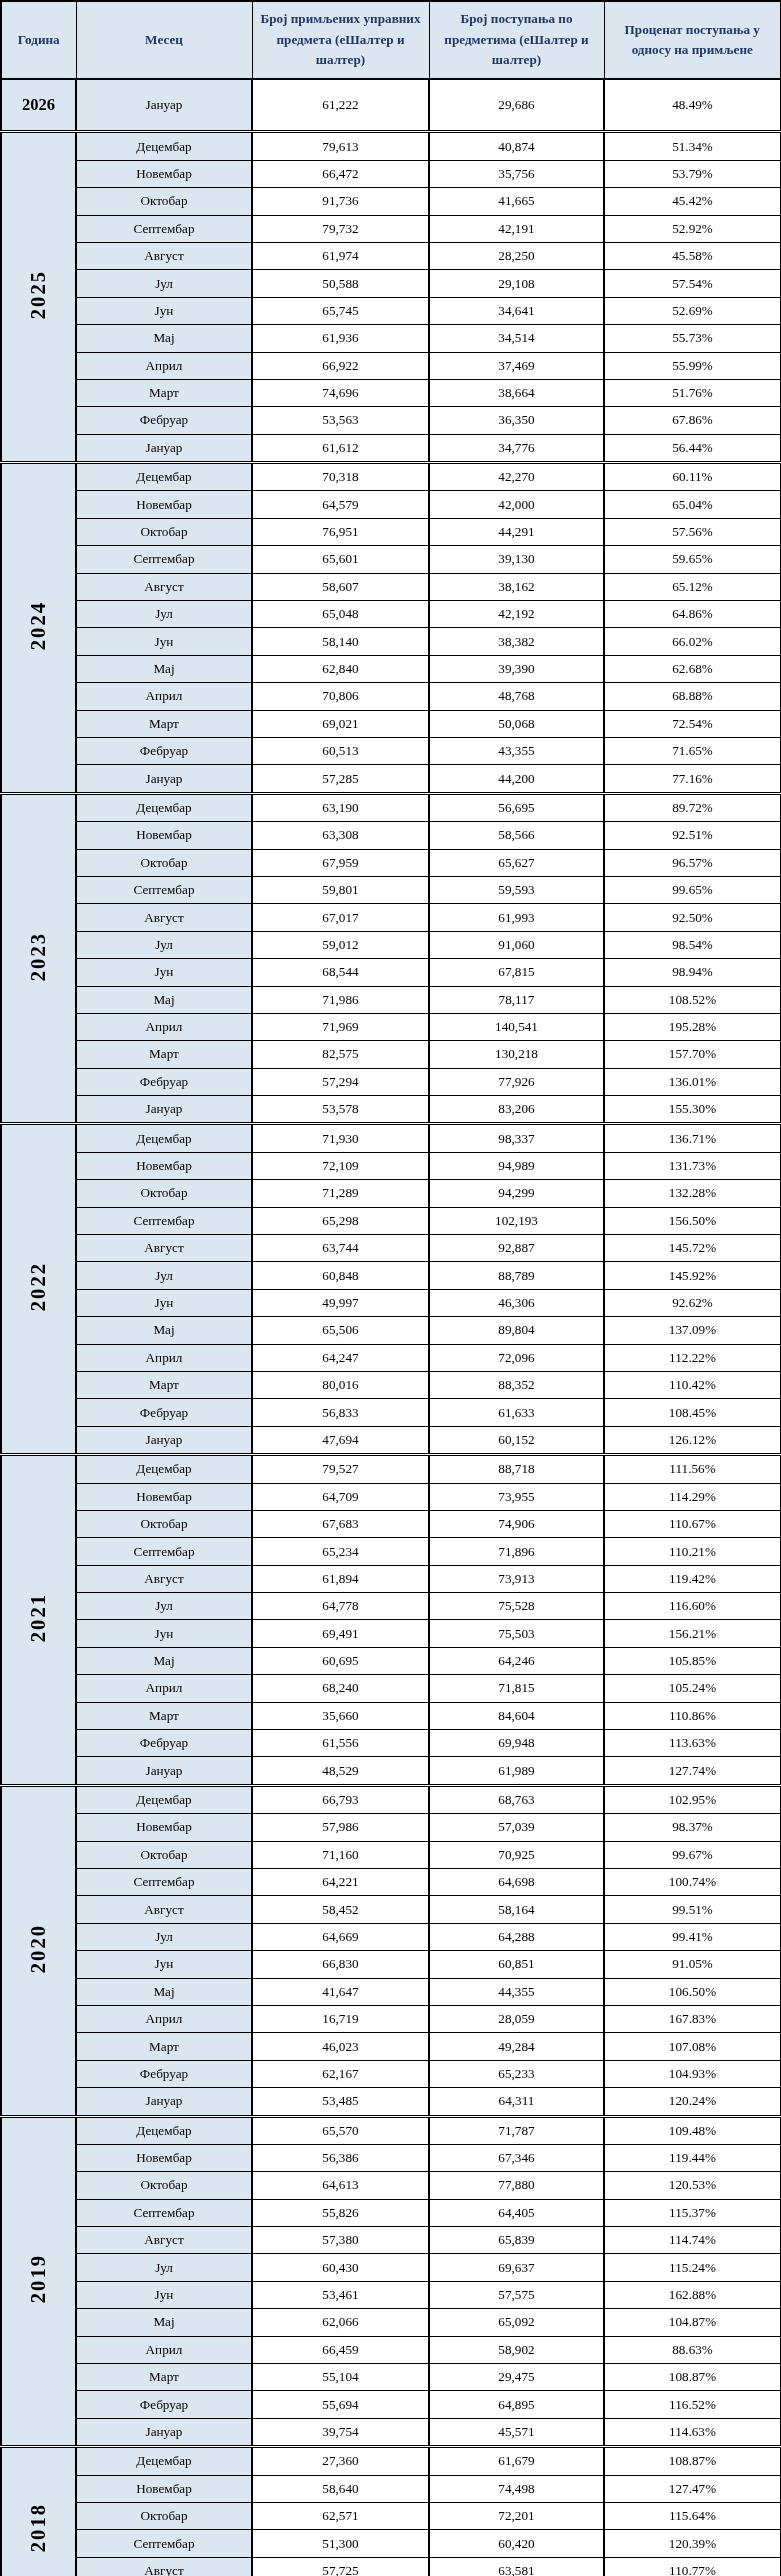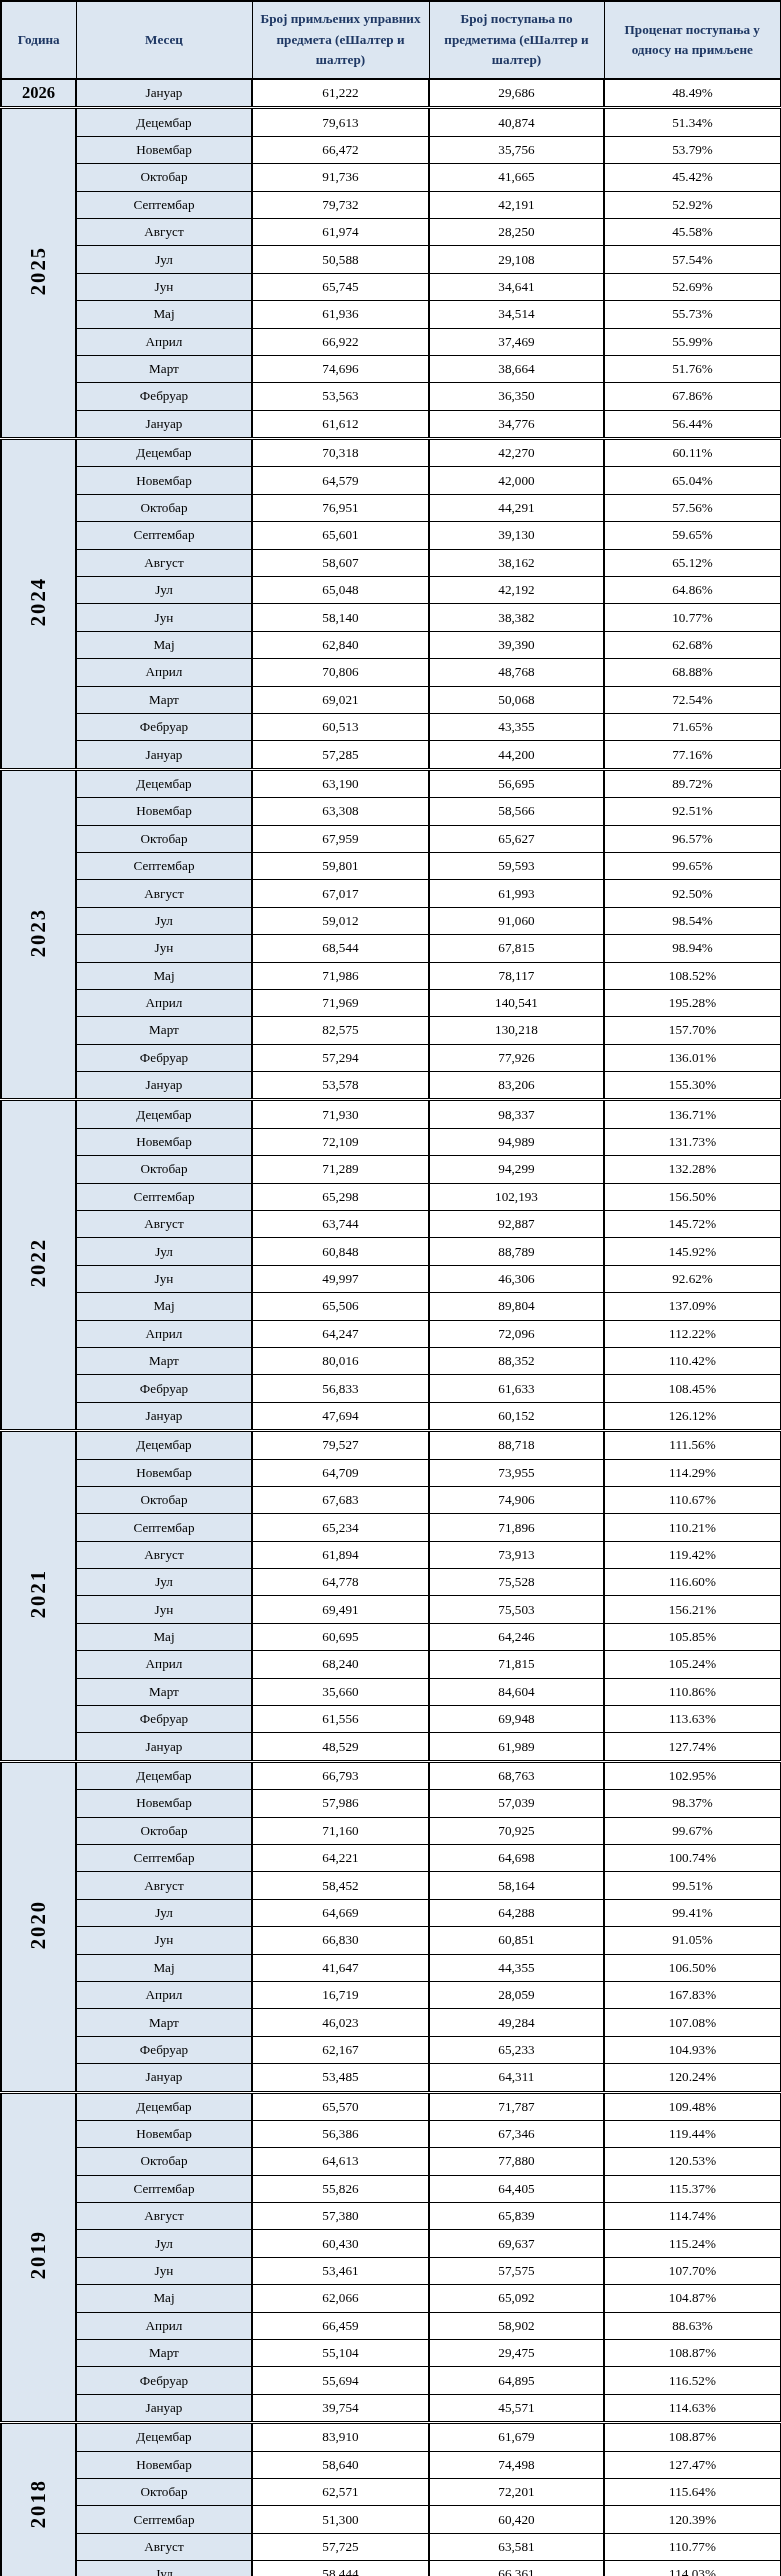--- a/index.html
+++ b/index.html
@@ -54,21 +54,21 @@
   td.received-cell, td.processed-cell, td.percent-cell {
     background: #ffffff;
   }
   td.received-cell { border-right: 2px solid #000; }
   td.processed-cell { border-right: 2px solid #000; }
   td.year-cell {
     background: #dce6f1;
     font-weight: bold;
     font-size: 16.6px;
     border-right: 2px solid #000;
-    padding: 0;
+    padding: 12px;
   }
   td.year-cell.vertical span {
     display: inline-block;
     writing-mode: vertical-rl;
     transform: rotate(180deg);
     font-size: 20.6px;
     font-weight: bold;
     letter-spacing: 2px;
     color: #000;
   }
@@ -213,21 +213,21 @@
         <tr>
           <td class="month-cell">Јул</td>
           <td class="received-cell">65,048</td>
           <td class="processed-cell">42,192</td>
           <td class="percent-cell">64.86%</td>
         </tr>
         <tr>
           <td class="month-cell">Јун</td>
           <td class="received-cell">58,140</td>
           <td class="processed-cell">38,382</td>
-          <td class="percent-cell">10.77%</td>
+          <td class="percent-cell">66.02%</td>
         </tr>
         <tr>
           <td class="month-cell">Мај</td>
           <td class="received-cell">62,840</td>
           <td class="processed-cell">39,390</td>
           <td class="percent-cell">62.68%</td>
         </tr>
         <tr>
           <td class="month-cell">Април</td>
           <td class="received-cell">70,806</td>
@@ -578,21 +578,21 @@
         <tr>
           <td class="month-cell">Јул</td>
           <td class="received-cell">60,430</td>
           <td class="processed-cell">69,637</td>
           <td class="percent-cell">115.24%</td>
         </tr>
         <tr>
           <td class="month-cell">Јун</td>
           <td class="received-cell">53,461</td>
           <td class="processed-cell">57,575</td>
-          <td class="percent-cell">107.70%</td>
+          <td class="percent-cell">162.88%</td>
         </tr>
         <tr>
           <td class="month-cell">Мај</td>
           <td class="received-cell">62,066</td>
           <td class="processed-cell">65,092</td>
           <td class="percent-cell">104.87%</td>
         </tr>
         <tr>
           <td class="month-cell">Април</td>
           <td class="received-cell">66,459</td>
@@ -613,21 +613,21 @@
         </tr>
         <tr>
           <td class="month-cell">Јануар</td>
           <td class="received-cell">39,754</td>
           <td class="processed-cell">45,571</td>
           <td class="percent-cell">114.63%</td>
         </tr>
         <tr class="group-start">
           <td rowspan="6" class="year-cell vertical"><span>2018</span></td>
           <td class="month-cell">Децембар</td>
-          <td class="received-cell">83,910</td>
+          <td class="received-cell">27,360</td>
           <td class="processed-cell">61,679</td>
           <td class="percent-cell">108.87%</td>
         </tr>
         <tr>
           <td class="month-cell">Новембар</td>
           <td class="received-cell">58,640</td>
           <td class="processed-cell">74,498</td>
           <td class="percent-cell">127.47%</td>
         </tr>
         <tr>

